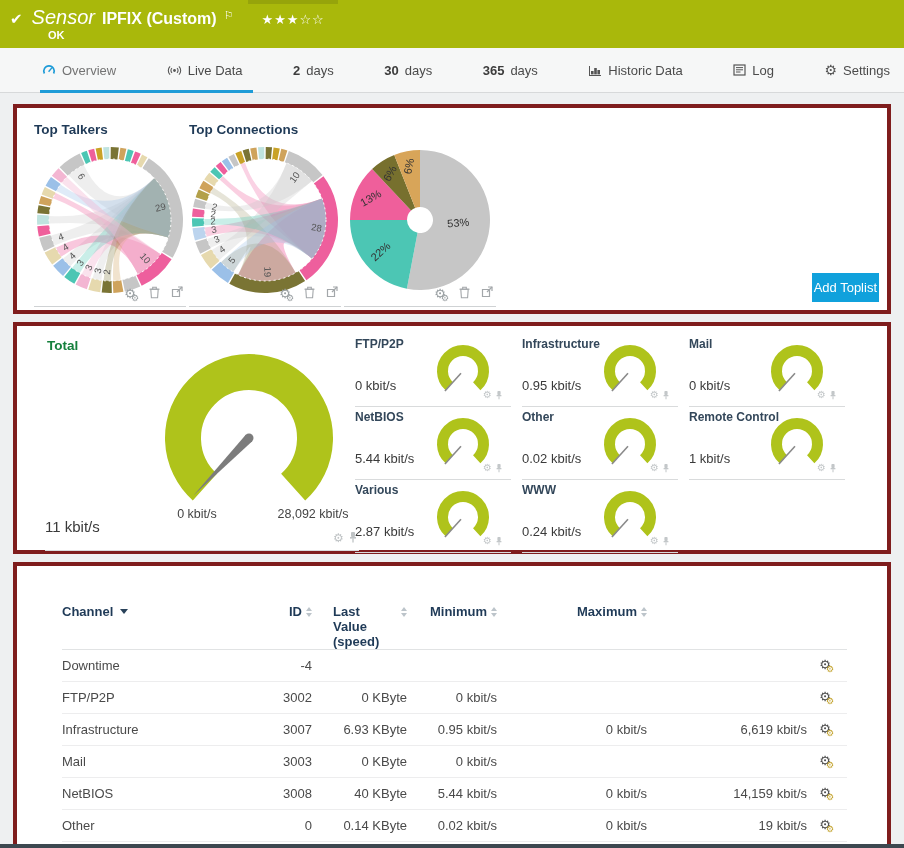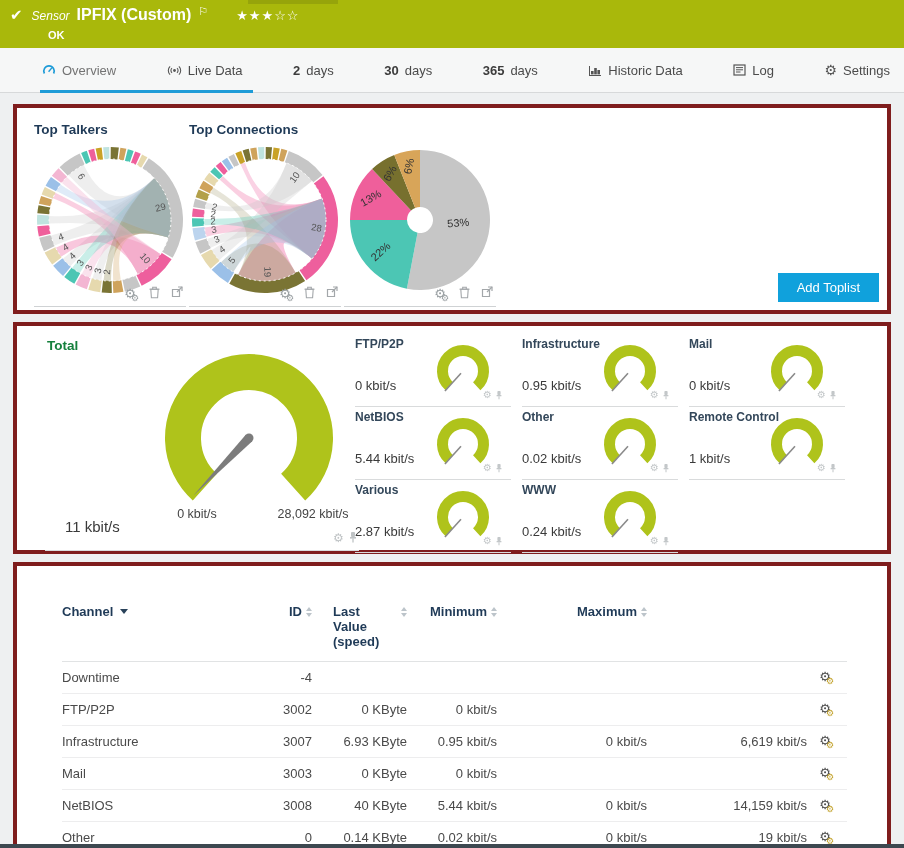--- a/index.html
+++ b/index.html
@@ -5,21 +5,21 @@
   html,body{margin:0;padding:0;background:#dfe2e4;}
   .stage{position:relative;width:904px;height:848px;background:#eef0f1;overflow:hidden;
          font-family:"Liberation Sans","DejaVu Sans",sans-serif;-webkit-font-smoothing:antialiased;}
   svg{font-family:inherit;}
 
   
   .hdr{position:absolute;left:0;top:0;width:904px;height:48px;background:#a9b80b;color:#fff;}
   .hdr .stub{position:absolute;left:248px;top:0;width:90px;height:4px;background:#96a40b;}
   .hdr .line1{position:absolute;left:10px;top:6px;display:flex;align-items:baseline;}
   .hdr .chk{font-size:15px;margin-right:9px;}
-  .hdr .kind{font-style:italic;font-size:12px;}
+  .hdr .kind{font-style:italic;font-size:20px;}
   .hdr .name{font-weight:bold;font-size:16px;margin-left:7px;}
   .hdr .flag{font-size:11px;margin-left:7px;position:relative;top:-5px;}
   .hdr .stars{font-size:13px;margin-left:28px;letter-spacing:1px;}
   .hdr .ok{position:absolute;left:48px;top:29px;font-size:11px;font-weight:bold;}
 
   
   .tabs{position:absolute;left:0;top:48px;width:904px;height:45px;background:#f6f7f7;
         border-bottom:1px solid #d7d9da;display:flex;align-items:center;
         justify-content:space-between;padding:0 14px 0 42px;box-sizing:border-box;}
   .tab{display:flex;align-items:center;gap:6px;font-size:13px;color:#4b4b4b;cursor:pointer;white-space:nowrap;}
@@ -36,41 +36,41 @@
   .p-channels{top:562px;height:300px;}
 
   
   .tl-card{position:absolute;top:8px;width:152px;height:190px;border-bottom:1px solid #cfd2d4;}
   .tl-title{font-size:13.5px;font-weight:bold;color:#1f3a57;padding-top:6px;}
   .tl-chart{position:absolute;left:0;top:26px;}
   .tl-actions{position:absolute;right:2px;bottom:3px;display:flex;align-items:center;gap:9px;color:#a3a7aa;}
   .tl-actions .gearpair{line-height:1;}
   .g1{font-size:13px;color:#9aa0a3;}
   .g2{font-size:9px;color:#9aa0a3;margin-left:-5px;vertical-align:-3px;display:inline-block;}
-  .btn-addtoplist{position:absolute;right:8px;bottom:8px;height:29px;padding:0 19px;border:none;
+  .btn-addtoplist{position:absolute;right:8px;bottom:8px;height:29px;padding:0 2px;border:none;
         background:#10a1dc;color:#fff;font-size:13px;font-family:inherit;cursor:pointer;}
 
   
   .g-title{position:absolute;left:30px;top:12px;font-size:13.5px;font-weight:bold;color:#15803d;}
   #totalGauge{position:absolute;left:106px;top:12px;}
-  .total-value{position:absolute;left:28px;top:192px;font-size:15px;color:#3a3a3a;margin-left:20px;}
+  .total-value{position:absolute;left:28px;top:192px;font-size:15px;color:#3a3a3a;}
   .total-actions{position:absolute;left:316px;top:203px;display:flex;gap:4px;align-items:center;color:#bfc3c5;}
   .total-divider{position:absolute;left:28px;top:224px;width:314px;border-top:1px solid #d9dbdc;}
   .mini-grid{position:absolute;left:338px;top:8px;display:grid;grid-template-columns:167px 167px 167px;grid-auto-rows:73px;}
   .mini{position:relative;width:156px;height:72px;border-bottom:1px solid #d9dbdc;}
   .m-title{position:absolute;left:0;top:3px;font-size:12px;font-weight:bold;color:#33475a;}
   .m-value{position:absolute;left:0;top:44px;font-size:13px;color:#3a3a3a;}
   .m-gauge{position:absolute;right:16px;top:10px;}
   .m-actions{position:absolute;right:8px;top:52px;display:flex;gap:3px;align-items:center;color:#c3c7c9;}
   .mini-gear{font-size:10px;line-height:1;}
 
   
   .twrap{position:absolute;left:45px;right:40px;top:38px;}
   .grid7{display:grid;grid-template-columns:190px 60px 95px 90px 150px 160px 1fr;}
-  .thead{padding-bottom:12px;border-bottom:1px solid #e1e3e4;color:#1f3a57;font-size:13px;font-weight:bold;}
+  .thead{border-bottom:1px solid #e1e3e4;color:#1f3a57;font-size:13px;font-weight:bold;}
   .th{display:flex;justify-content:flex-end;align-items:flex-start;gap:4px;}
   .th .lbl{text-align:left;}
   .th-left{justify-content:flex-start;}
   .sort{display:inline-flex;flex-direction:column;gap:2px;margin-top:3px;}
   .sort i{display:block;width:0;height:0;border-left:3.5px solid transparent;border-right:3.5px solid transparent;}
   .sort .up{border-bottom:4px solid #bcc4ca;}
   .sort .dn{border-top:4px solid #bcc4ca;}
   .sortdesc{width:0;height:0;border-left:4px solid transparent;border-right:4px solid transparent;
             border-top:5px solid #29425a;margin-top:5px;margin-left:3px;}
   .trow{height:31px;align-items:center;border-bottom:1px solid #ededee;font-size:13px;color:#4a4a4a;}

